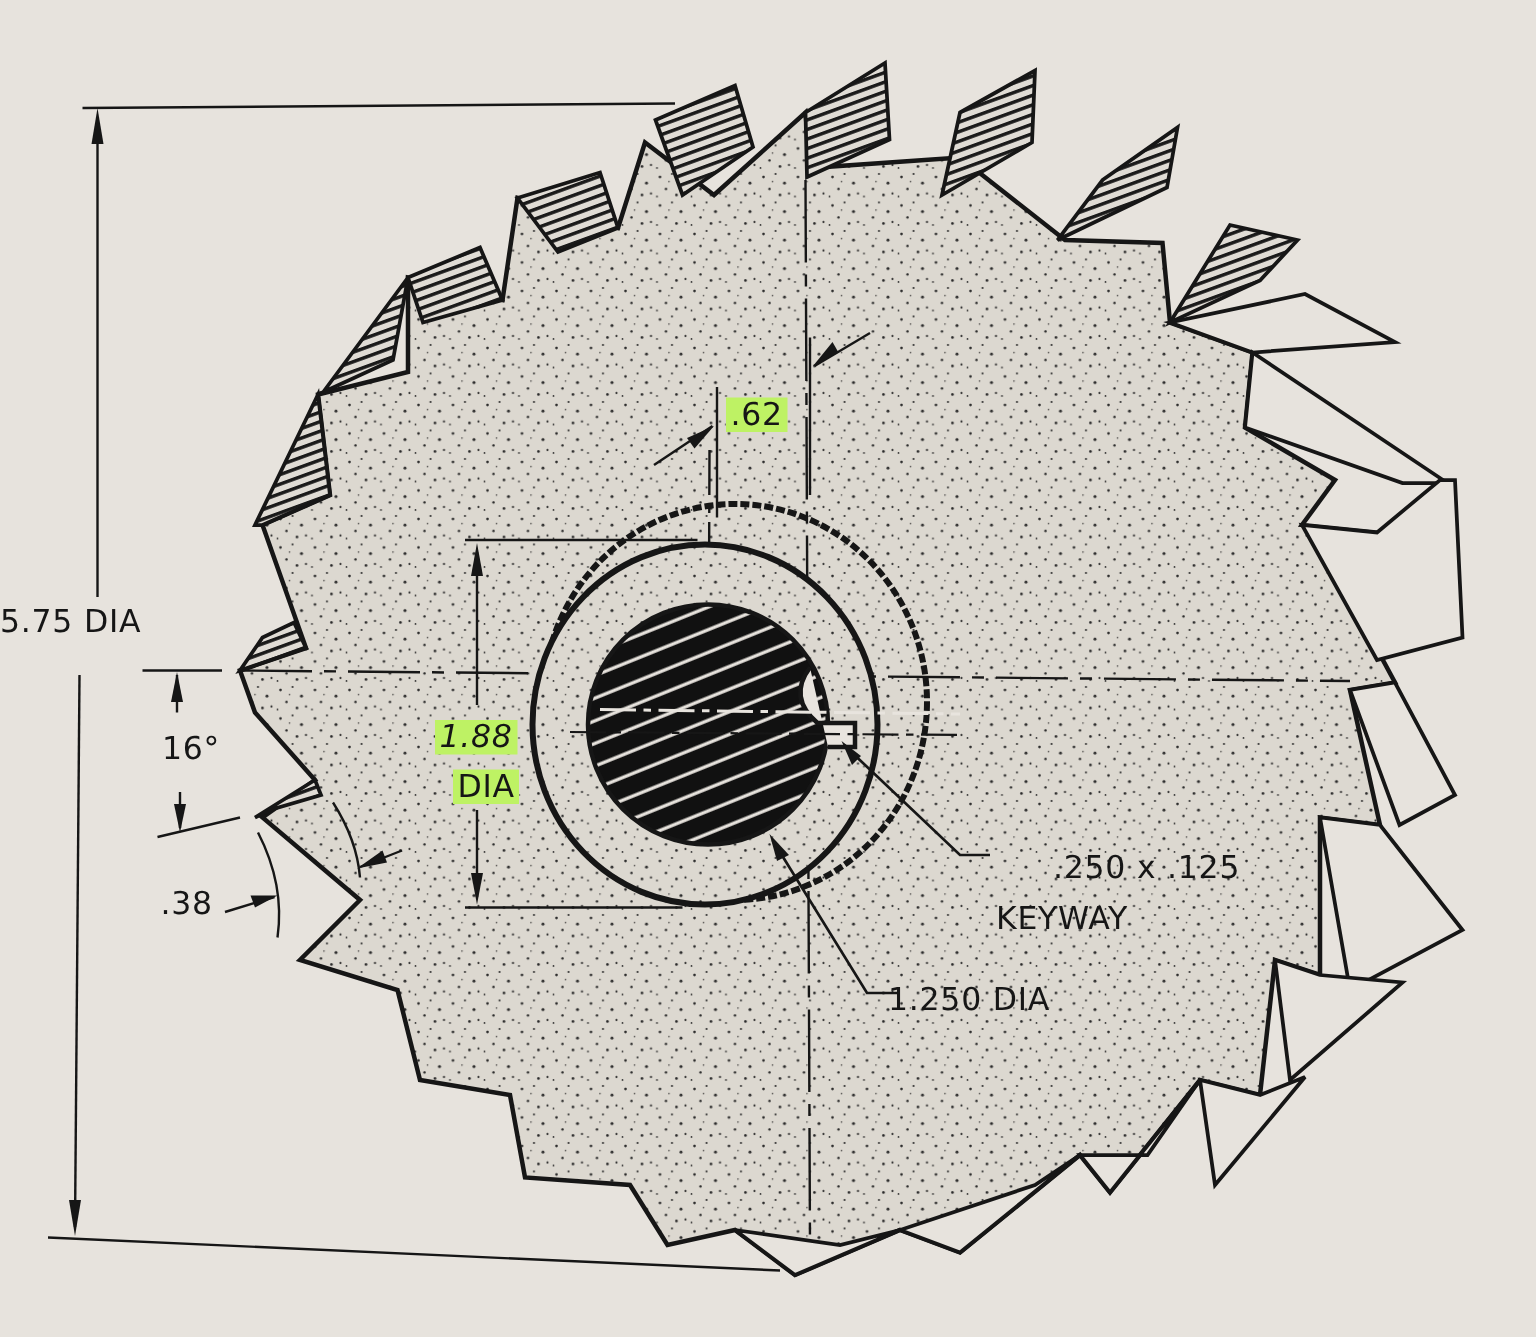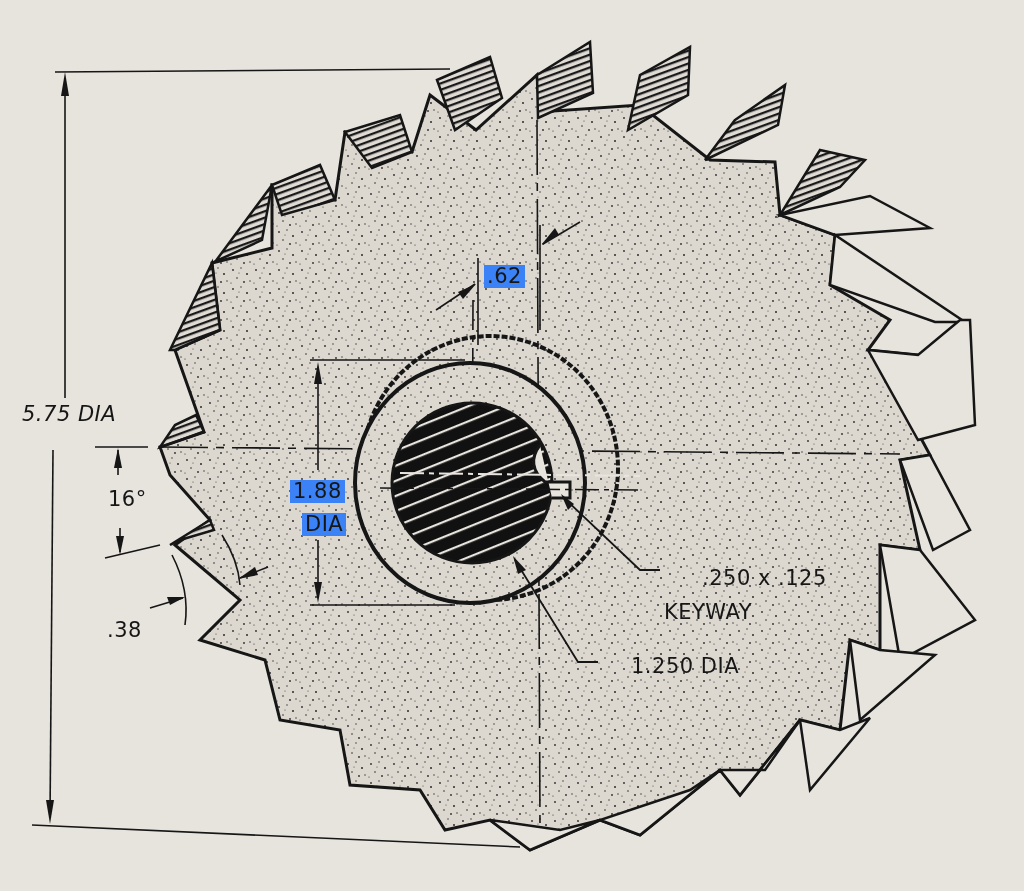--- a/index.html
+++ b/index.html
@@ -1,19 +1,19 @@
 <!DOCTYPE html>
 <html><head>
   <meta charset="utf-8">
   <style>
     html, body { margin:0; padding:0; }
     body { width:1024px; height:891px; background:#e7e3dd; overflow:hidden; position:relative; font-family:"DejaVu Sans", sans-serif; }
     #drawing { position:absolute; left:0; top:0; width:1024px; height:891px; }
     .lbl { position:absolute; color:#161616; font-family:"DejaVu Sans", sans-serif; font-size:21px; letter-spacing:0.5px; white-space:nowrap; line-height:1; }
-    .bgbox { background:#3b82f6; padding:1px 3px; }
+    .bgbox { background:#bef264; padding:1px 3px; }
   </style>
 </head>
 <body>
 
 <svg id="drawing" viewBox="0 0 1024 891" xmlns="http://www.w3.org/2000/svg">
   <defs>
     <pattern id="hatch" patternUnits="userSpaceOnUse" width="6" height="6" patternTransform="rotate(-20)">
       <rect width="6" height="6" fill="#e0dcd5"></rect>
       <line x1="0" y1="1" x2="6" y2="1" stroke="#1a1a1a" stroke-width="2.6"></line>
     </pattern>
@@ -127,21 +127,21 @@
   </g>
 
   <g stroke="#161616" stroke-width="1.8" fill="none">
     <polyline points="563,497 640,570 660,570"></polyline>
     <polygon points="561,494 568,510 574,504" fill="#161616" stroke="none"></polygon>
     <polyline points="515,560 578,662 598,662"></polyline>
     <polygon points="513,556 518,574 526,570" fill="#161616" stroke="none"></polygon>
   </g>
 </svg>
 
-<div class="lbl" style="left:22px; top:404px;font-style:italic;">5.75 DIA</div>
+<div class="lbl" style="left:0; top:404px;">5.75 DIA</div>
 <div class="lbl" style="left:108px; top:489px;">16°</div>
-<div class="lbl" style="left:107px; top:620px;">.38</div>
+<div class="lbl" style="left:107px; top:592px;">.38</div>
 <div class="lbl bgbox" style="left:484px; top:265px;">.62</div>
-<div class="lbl bgbox" style="left:290px; top:480px;">1.88</div>
+<div class="lbl bgbox" style="left:290px; top:480px;font-style:italic;">1.88</div>
 <div class="lbl bgbox" style="left:302px; top:513px;">DIA</div>
 <div class="lbl" style="left:702px; top:568px;">.250 x .125</div>
 <div class="lbl" style="left:664px; top:602px;">KEYWAY</div>
-<div class="lbl" style="left:631px; top:656px;text-align:center;">1.250 DIA</div>
+<div class="lbl" style="left:592px; top:656px;text-align:center;">1.250 DIA</div>
 
 </body></html>

